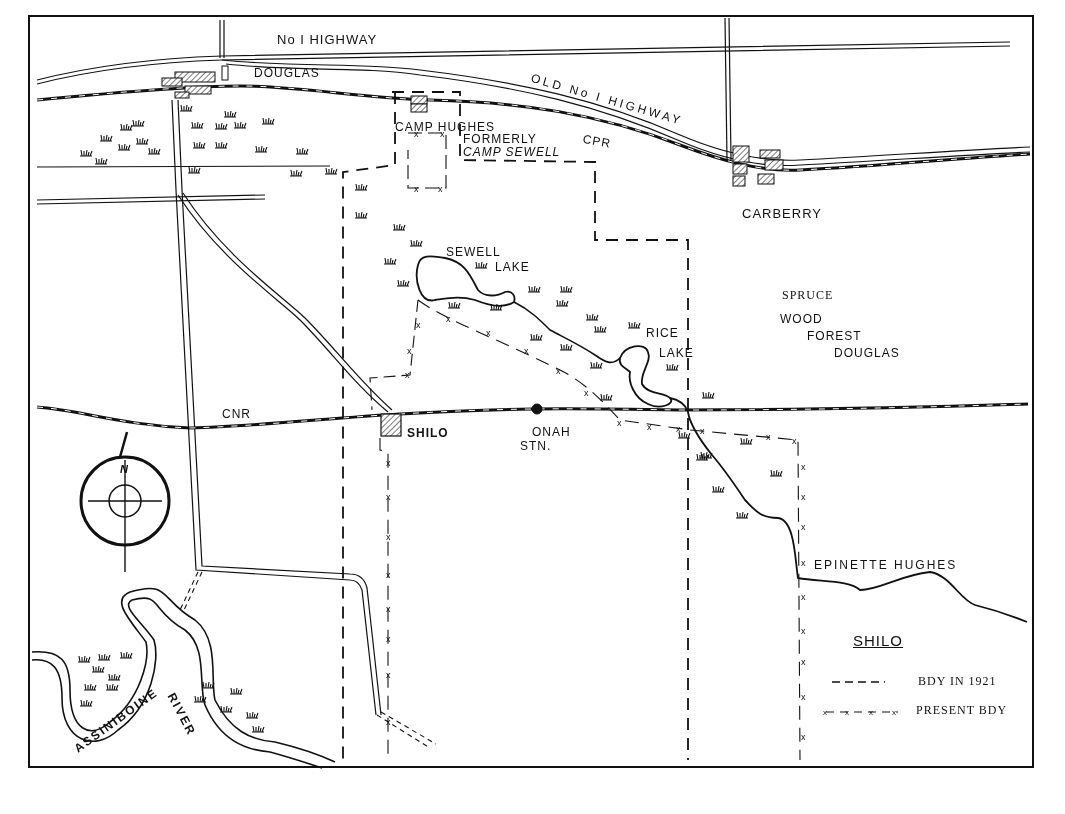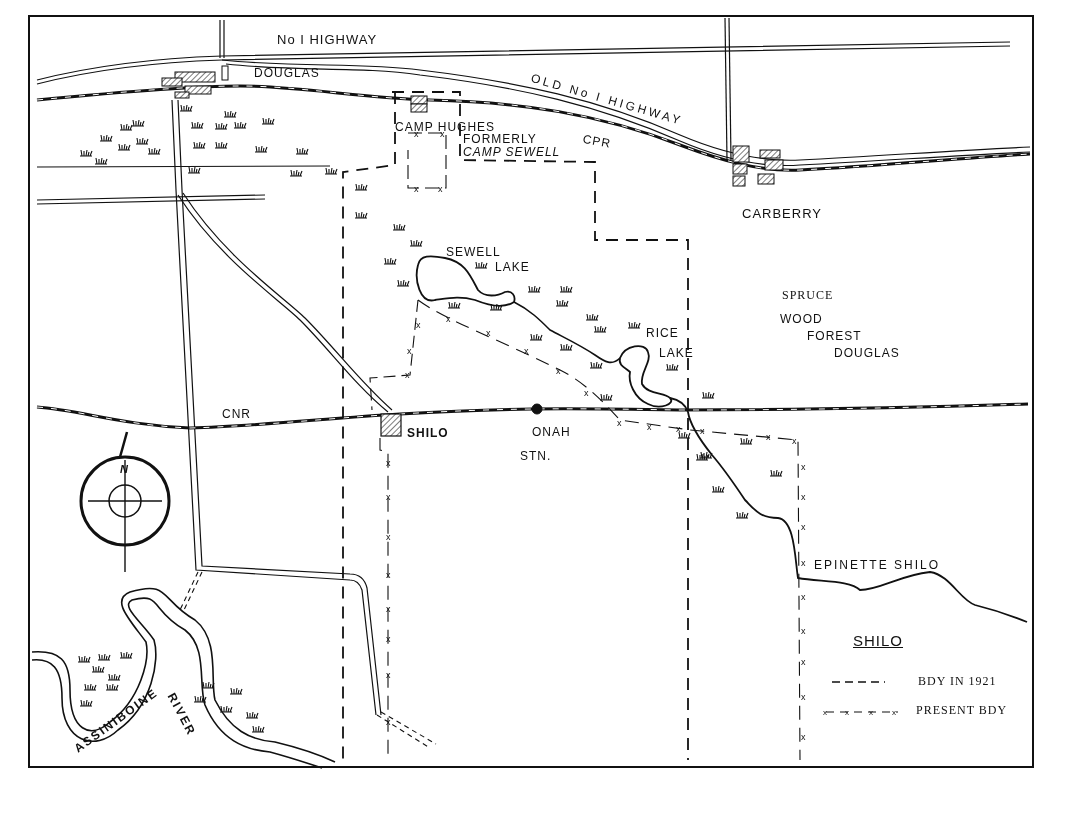--- a/index.html
+++ b/index.html
@@ -259,21 +259,21 @@
 <div class="lbl" style="left:495px;top:261px;">LAKE</div>
 <div class="lbl" style="left:646px;top:327px;">RICE</div>
 <div class="lbl" style="left:659px;top:347px;">LAKE</div>
 <div class="lbl" style="left:782px;top:289px;font-family:Liberation Serif, serif;">SPRUCE</div>
 <div class="lbl" style="left:780px;top:313px;">WOOD</div>
 <div class="lbl" style="left:807px;top:330px;">FOREST</div>
 <div class="lbl" style="left:834px;top:347px;">DOUGLAS</div>
 <div class="lbl" style="left:222px;top:408px;text-align:center;">CNR</div>
 <div class="lbl bold" style="left:407px;top:427px;">SHILO</div>
 <div class="lbl" style="left:516px;top:426px;padding-left:16px;">ONAH</div>
-<div class="lbl" style="left:520px;top:450px;">STN.</div>
+<div class="lbl" style="left:520px;top:440px;">STN.</div>
 <div class="lbl bold" style="left:120px;top:464px;font-size:11px;font-style:italic;">N</div>
-<div class="lbl" style="left:814px;top:559px;letter-spacing:2px;">EPINETTE SHILO</div>
+<div class="lbl" style="left:814px;top:559px;letter-spacing:2px;">EPINETTE HUGHES</div>
 <div class="lbl rot bold" style="left:72px;top:745px;transform:rotate(-36deg);font-size:12px;letter-spacing:2px;">ASSINIBOINE</div>
 <div class="lbl rot bold" style="left:176px;top:691px;transform:rotate(62deg);font-size:12px;letter-spacing:2px;">RIVER</div>
 
 <div class="lbl legend-title" style="left:853px;top:633px;">SHILO</div>
 <div class="lbl" style="left:918px;top:675px;font-family:Liberation Serif, serif;">BDY IN 1921</div>
 <div class="lbl" style="left:916px;top:704px;font-family:Liberation Serif, serif;">PRESENT BDY</div>
 
 </body></html>

